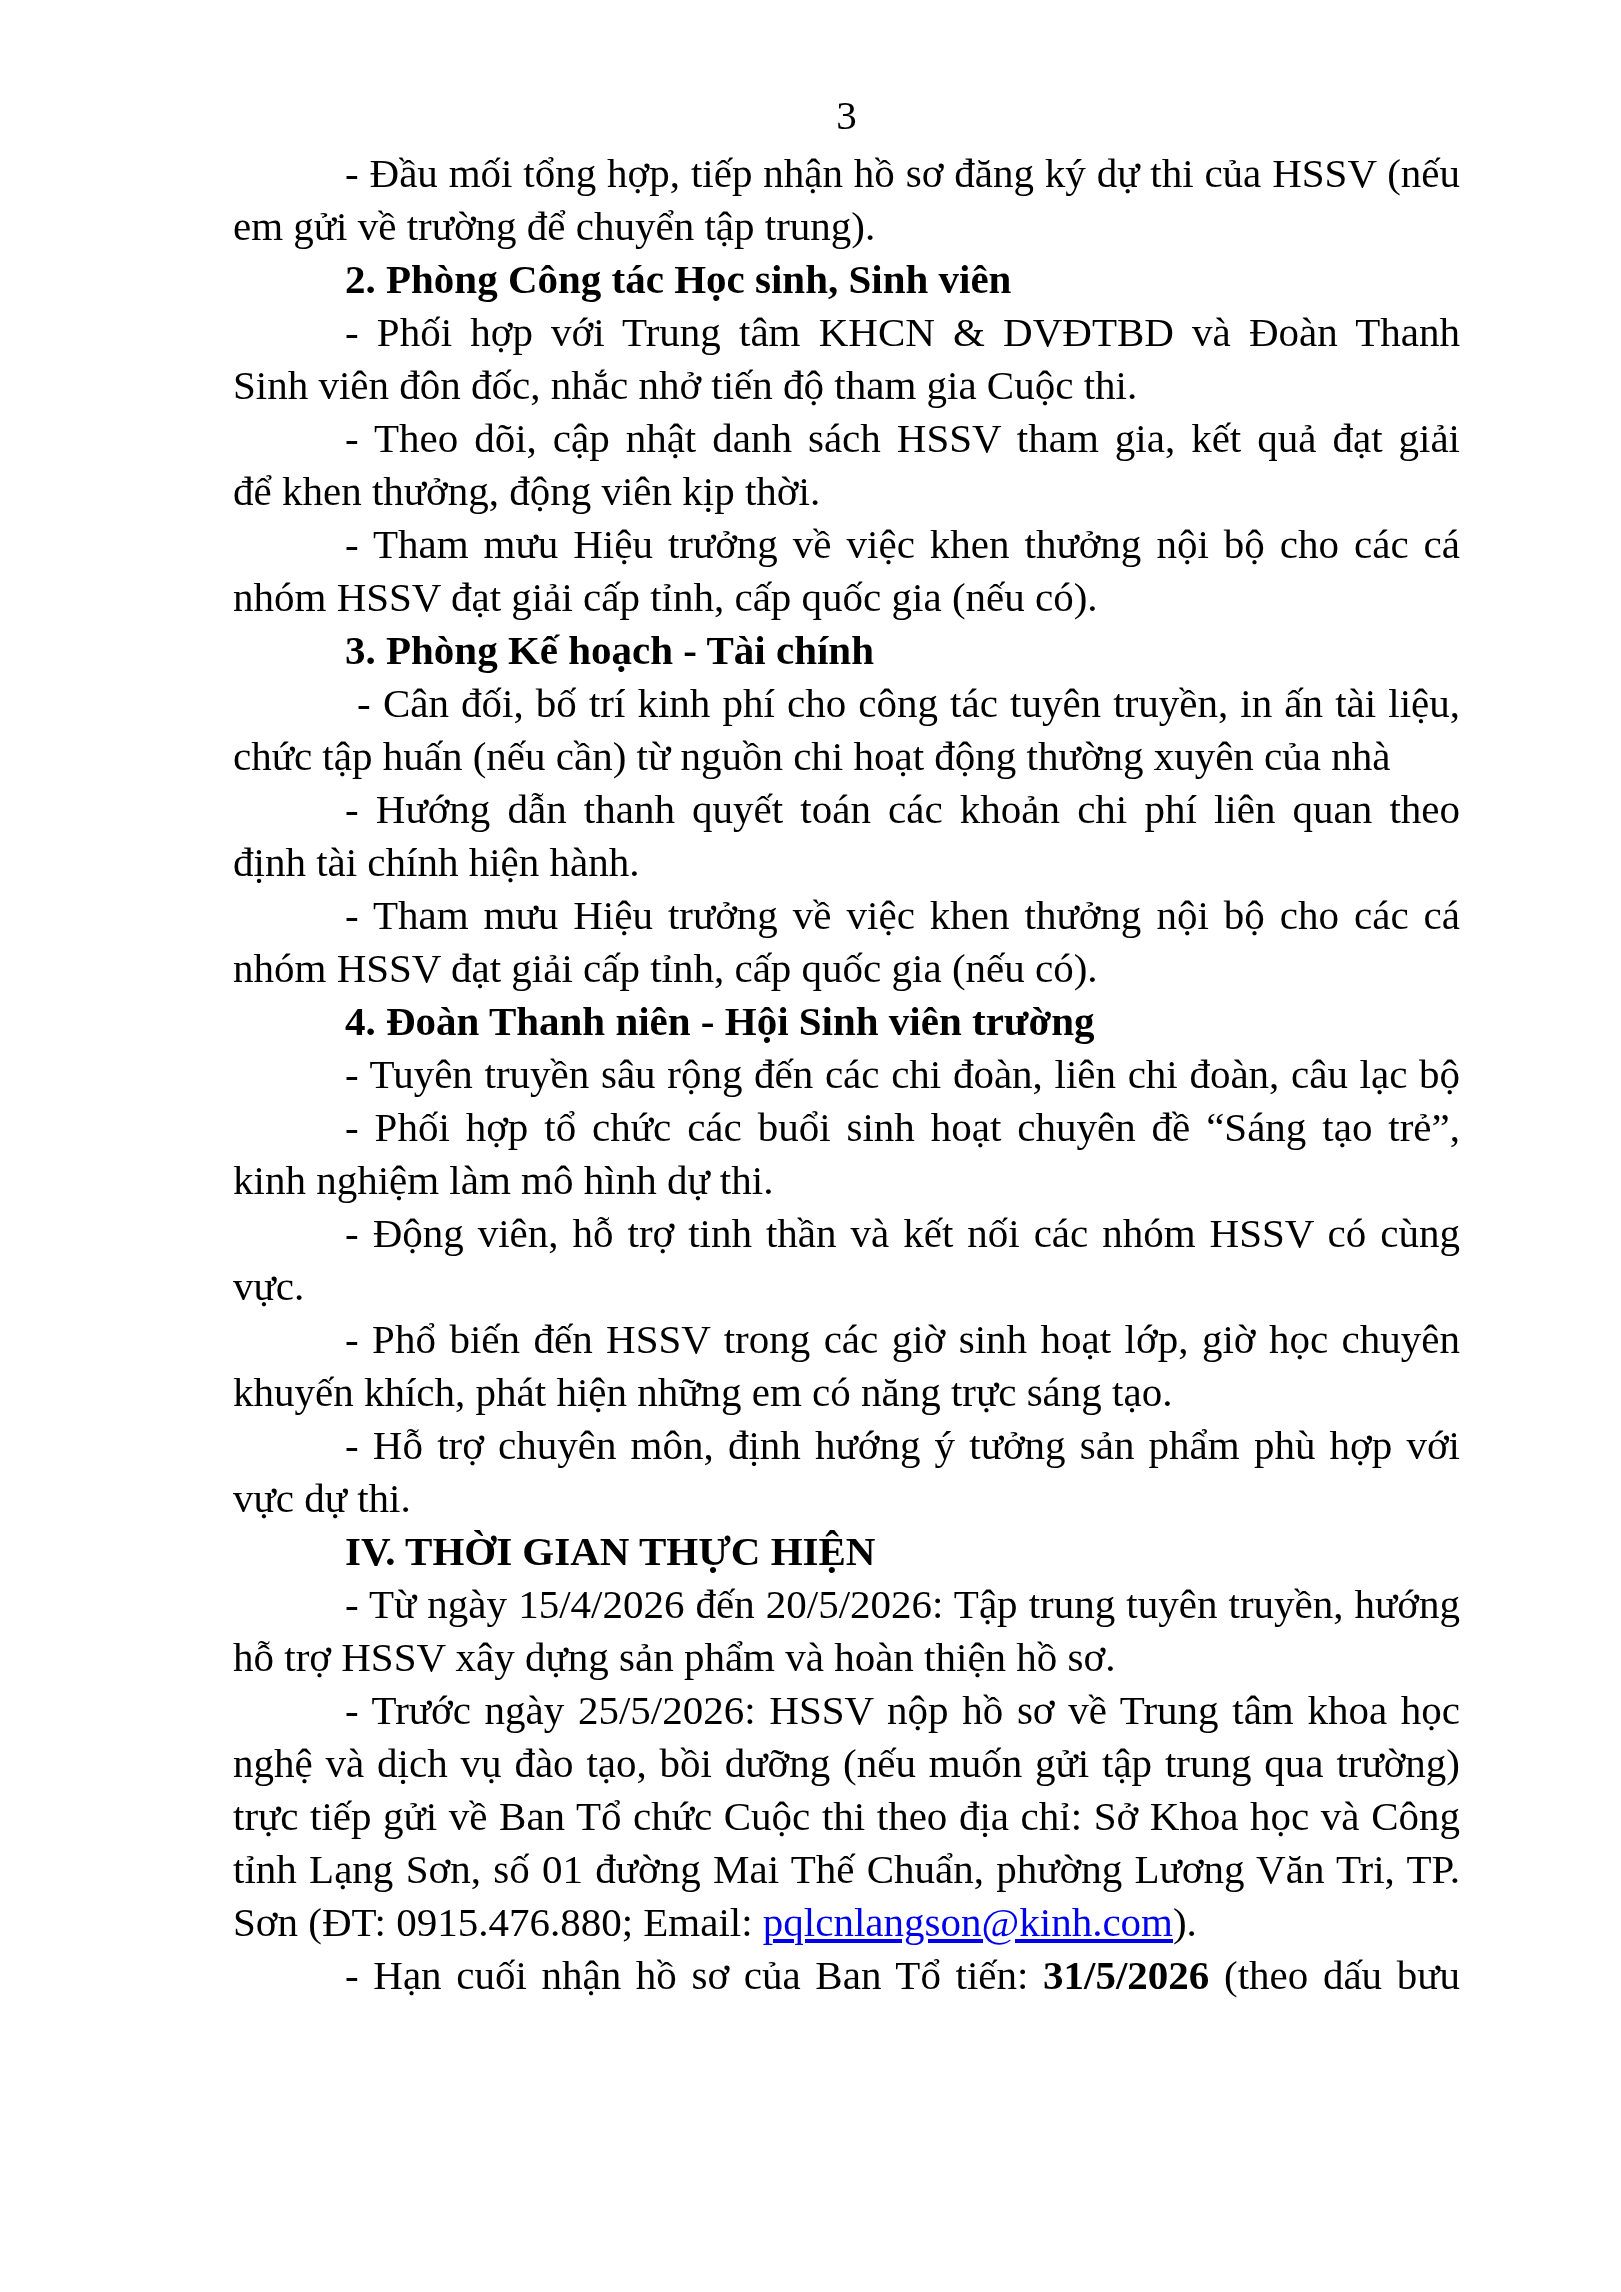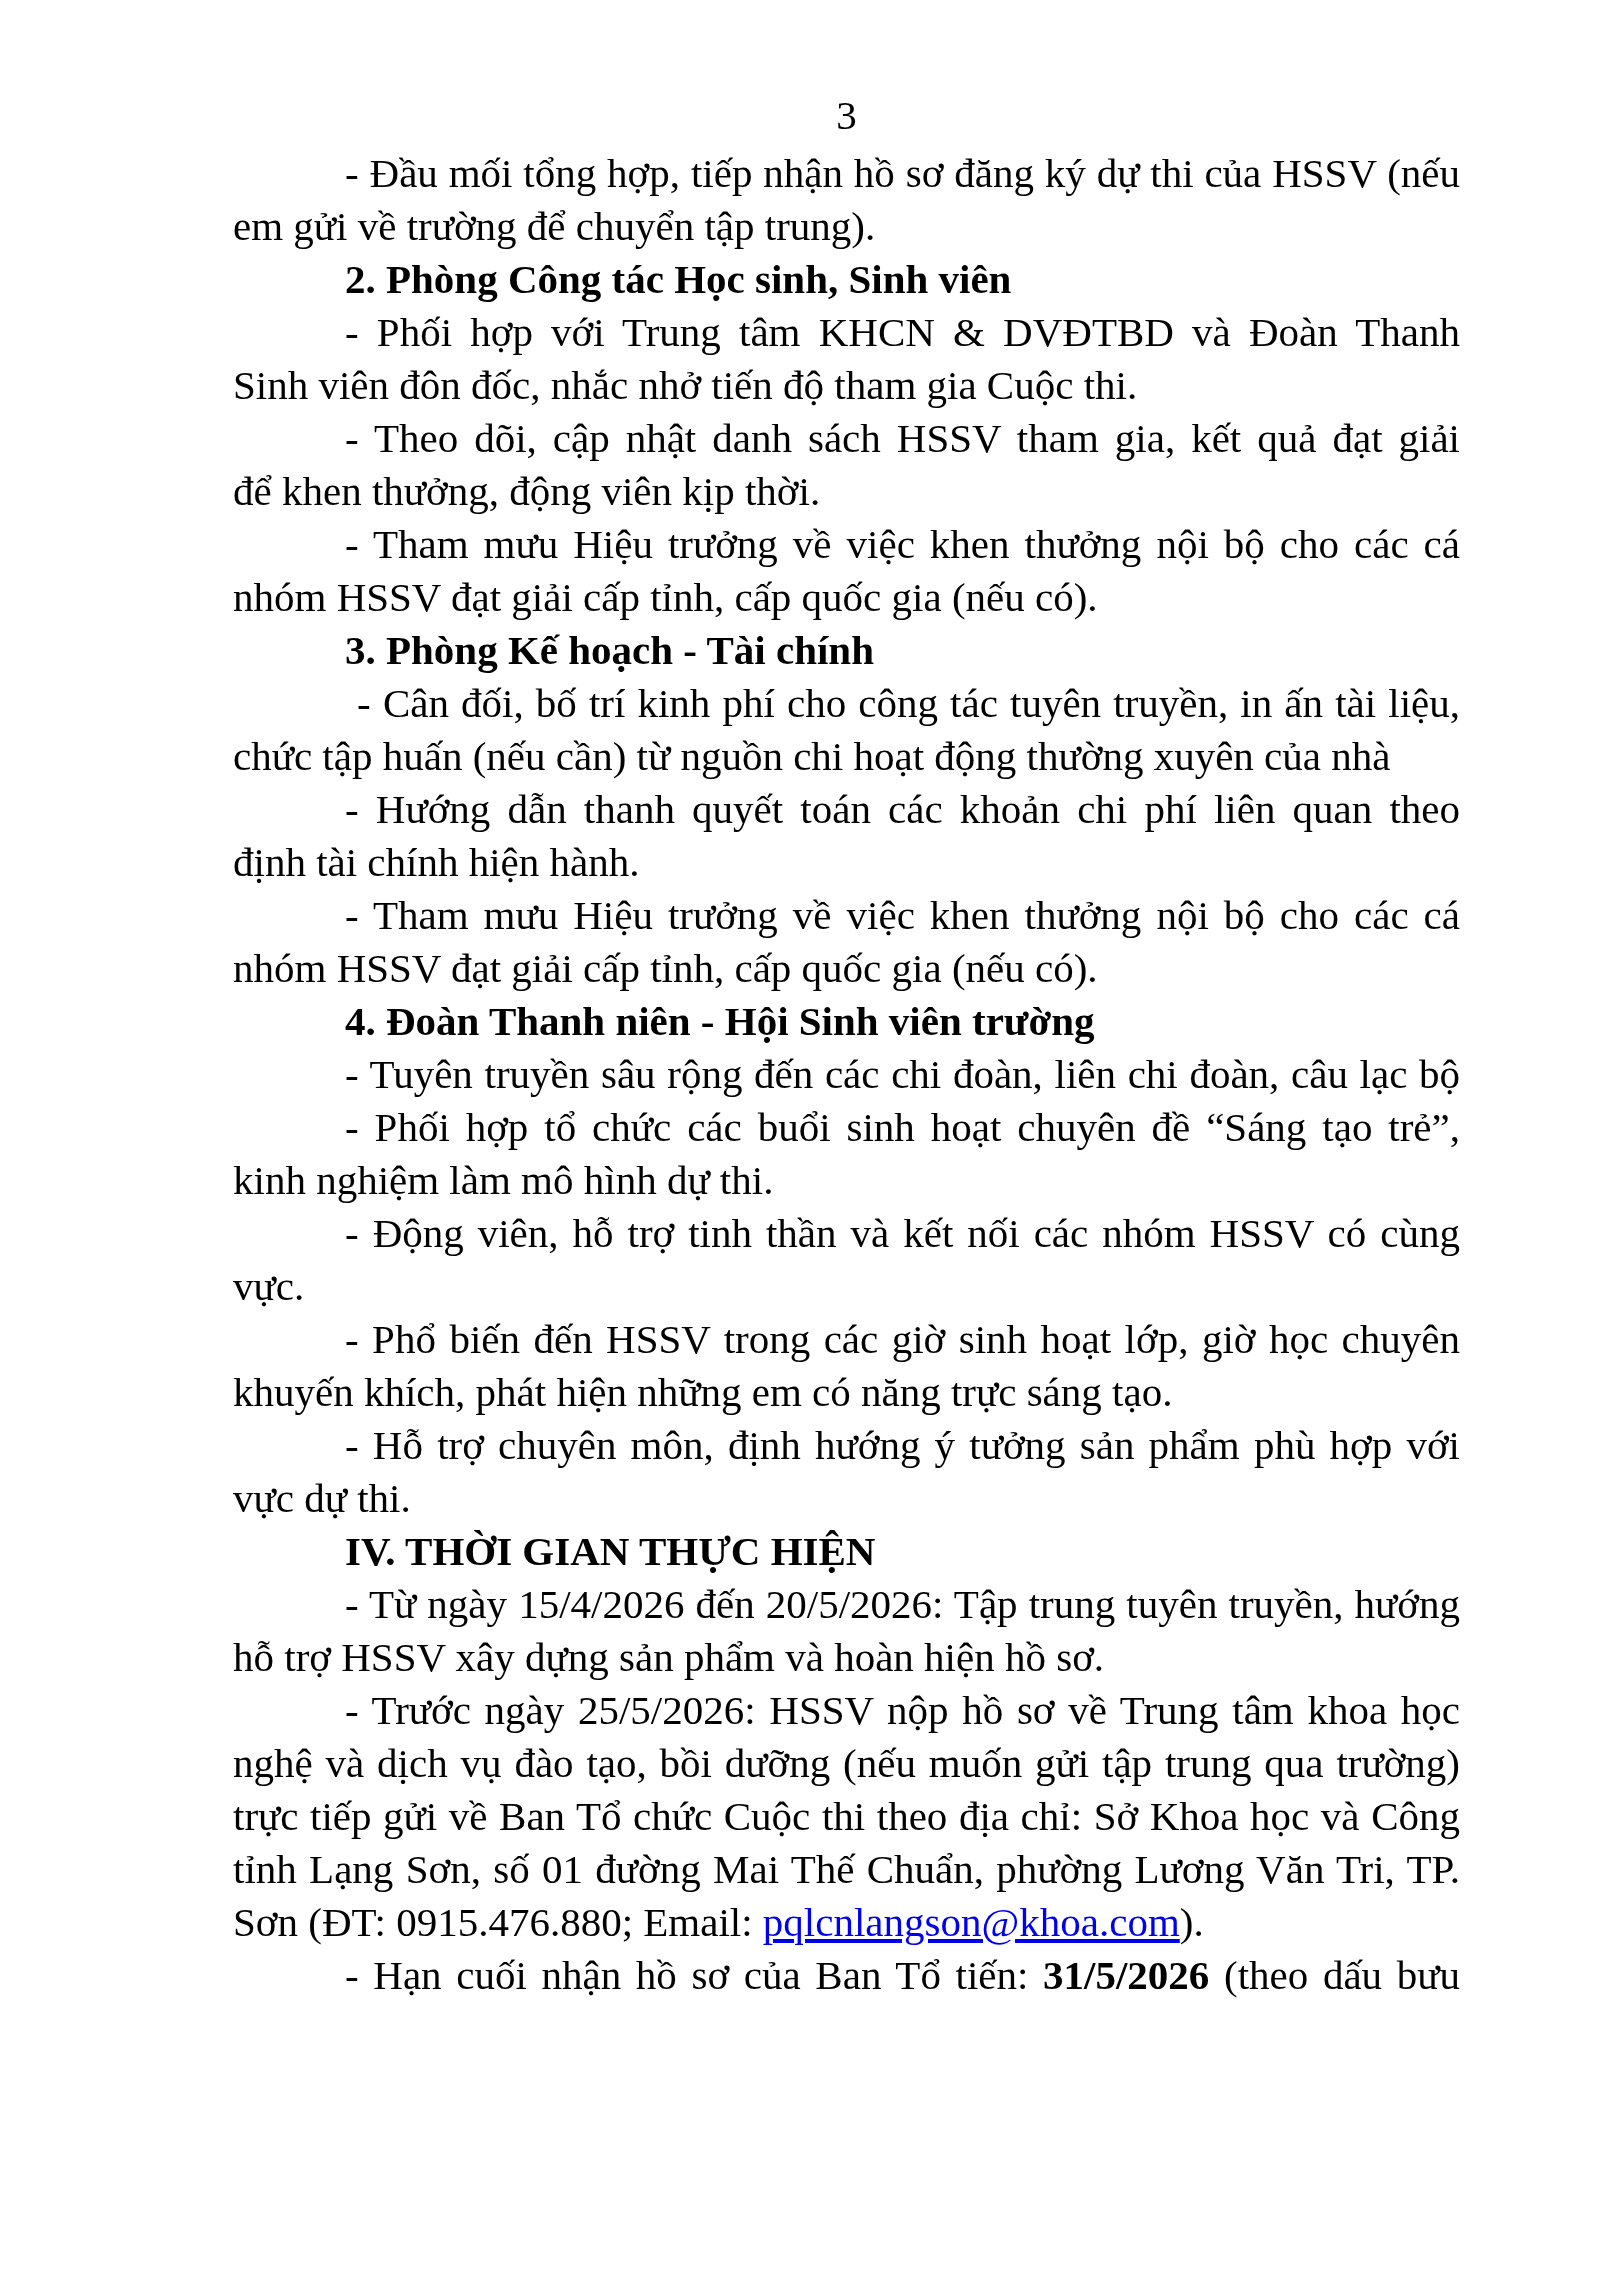--- a/index.html
+++ b/index.html
@@ -107,28 +107,28 @@
         </div>
         <div class="para">
           <div class="line fill indent"><span class="seg">- Hỗ trợ chuyên môn, định hướng ý tưởng sản phẩm phù hợp với lĩnh</span></div>
           <div class="line"><span class="seg">vực dự thi.</span></div>
         </div>
         <div class="para">
           <div class="line indent"><span class="seg bold">IV. THỜI GIAN THỰC HIỆN</span></div>
         </div>
         <div class="para">
           <div class="line fill indent"><span class="seg">- Từ ngày 15/4/2026 đến 20/5/2026: Tập trung tuyên truyền, hướng dẫn,</span></div>
-          <div class="line"><span class="seg">hỗ trợ HSSV xây dựng sản phẩm và hoàn hiện hồ sơ.</span></div>
+          <div class="line"><span class="seg">hỗ trợ HSSV xây dựng sản phẩm và hoàn thiện hồ sơ.</span></div>
         </div>
         <div class="para">
           <div class="line fill indent"><span class="seg">- Trước ngày 25/5/2026: HSSV nộp hồ sơ về Trung tâm khoa học công</span></div>
           <div class="line fill"><span class="seg">nghệ và dịch vụ đào tạo, bồi dưỡng (nếu muốn gửi tập trung qua trường) hoặc</span></div>
           <div class="line fill"><span class="seg">trực tiếp gửi về Ban Tổ chức Cuộc thi theo địa chỉ: Sở Khoa học và Công nghệ</span></div>
           <div class="line fill"><span class="seg">tỉnh Lạng Sơn, số 01 đường Mai Thế Chuẩn, phường Lương Văn Tri, TP. Lạng</span></div>
-          <div class="line"><span class="seg">Sơn (ĐT: 0915.476.880; Email: </span><a class="seg link">pqlcnlangson@khoa.com</a><span class="seg">).</span></div>
+          <div class="line"><span class="seg">Sơn (ĐT: 0915.476.880; Email: </span><a class="seg link">pqlcnlangson@kinh.com</a><span class="seg">).</span></div>
         </div>
         <div class="para">
           <div class="line fill indent"><span class="seg">- Hạn cuối nhận hồ sơ của Ban Tổ tiến: </span><span class="seg bold">31/5/2026</span><span class="seg"> (theo dấu bưu điện</span></div>
         </div>
       </div>
   </div>
 </div>
 
 
 </body></html>

